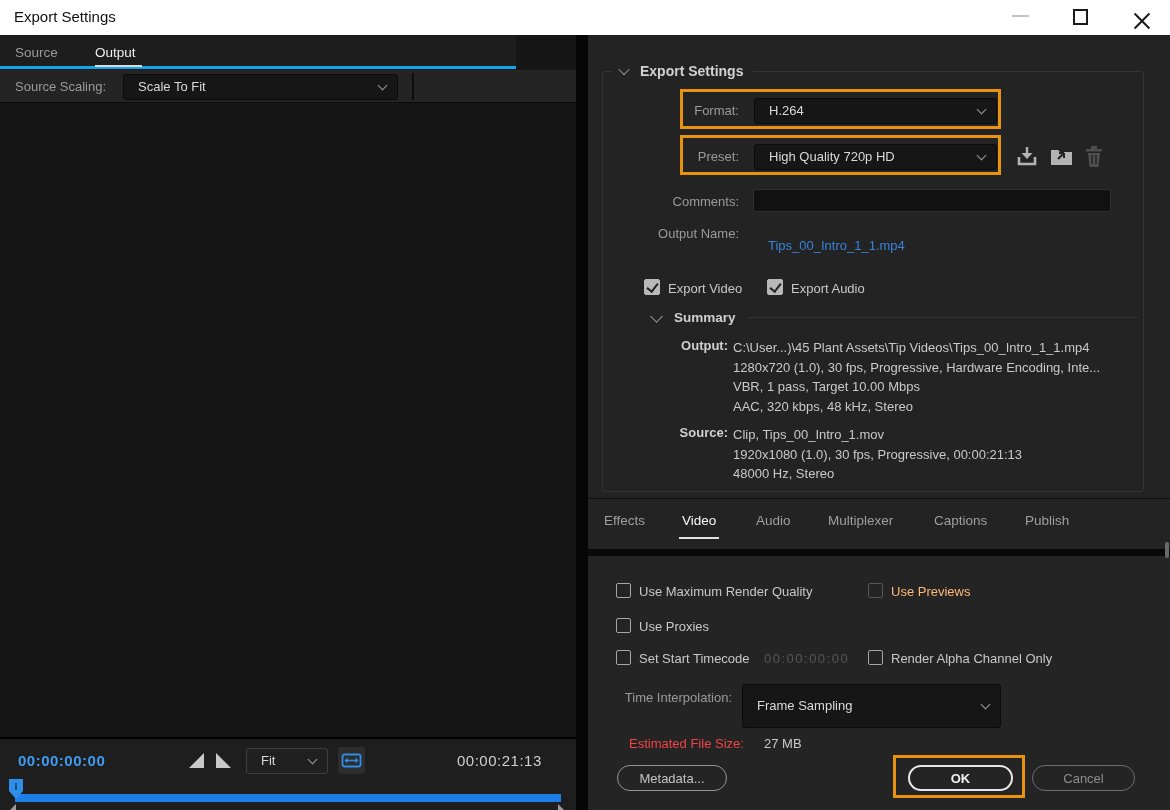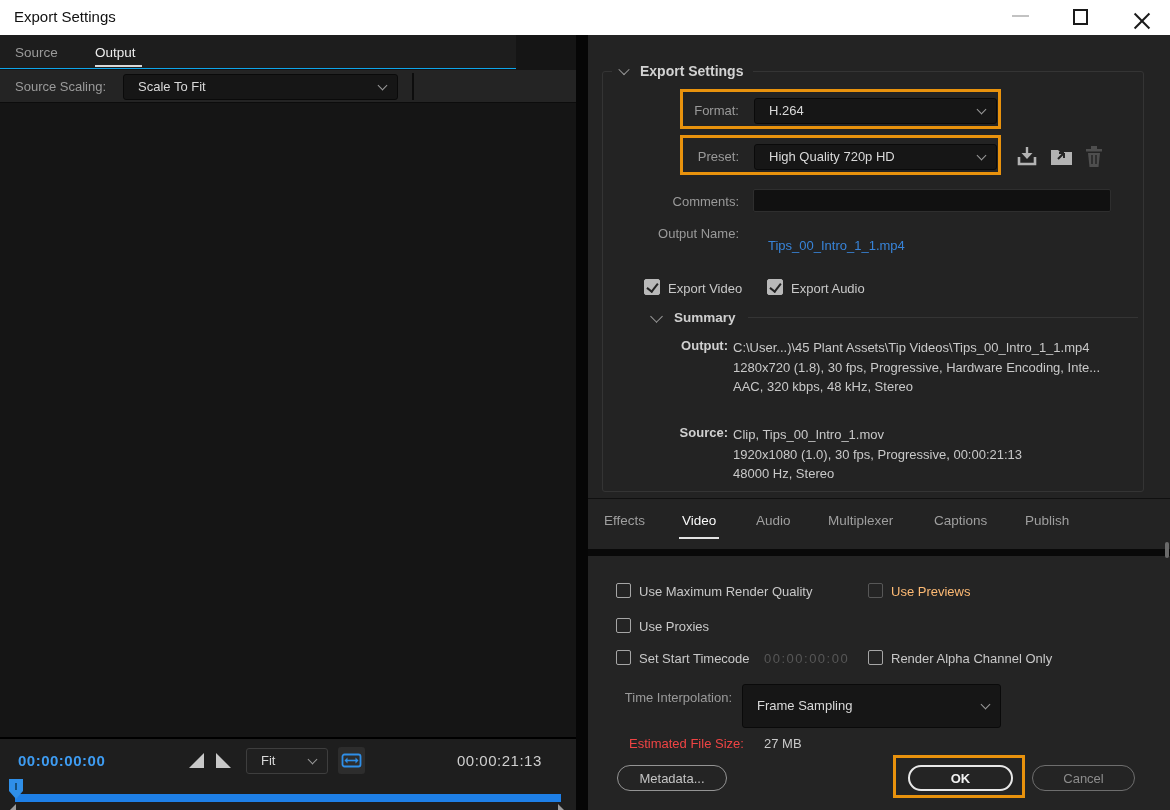--- a/index.html
+++ b/index.html
@@ -18,21 +18,21 @@
   .win-max { position:absolute; left:1073px; top:9px; width:15px; height:16px; border:2px solid #1a1a1a; background:transparent; }
   .win-close { position:absolute; left:1131px; top:7px; width:21px; height:21px; }
   .win-close::before,.win-close::after { content:""; position:absolute; left:10px; top:0; width:2px; height:28px; background:#1a1a1a; }
   .win-close::before { transform:rotate(45deg) scaleY(.75); }
   .win-close::after  { transform:rotate(-45deg) scaleY(.75); }
 
   
   .left-panel { position:absolute; left:0; top:35px; width:576px; height:775px; background:#151515; }
   .panel-gap  { position:absolute; left:576px; top:35px; width:12px; height:775px; background:#060606; }
 
-  .l-tabbar { position:absolute; left:0; top:0; width:516px; height:34px; background:#1d1d1d; border-bottom:1px solid #0ea5e9; }
+  .l-tabbar { position:absolute; left:0; top:0; width:516px; height:34px; background:#1d1d1d; border-bottom:3px solid #0ea5e9; }
   .l-tab { position:absolute; top:10px; font-size:13.5px; color:#9a9a9a; }
   .l-tab.active { color:#ececec; }
   .l-underline { position:absolute; left:95px; top:30px; width:47px; height:2px; background:#d9d9d9; }
 
   .scaling-row { position:absolute; left:0; top:35px; width:576px; height:33px; background:#242424; border-bottom:1px solid #0c0c0c; }
   .v-divider { position:absolute; left:412px; top:3px; width:2px; height:27px; background:#0d0d0d; }
 
   
   .dd { position:absolute; background:#161616; border:1px solid #0a0a0a; border-radius:3px; }
   .dd .txt { position:absolute; left:14px; top:50%; transform:translateY(-52%); font-size:13px; color:#d9d9d9; white-space:nowrap; }
@@ -215,21 +215,22 @@
     <div class="cb checked" style="left:179px;top:244px;"></div>
     <div class="cb-label" style="left:203px;top:246px;">Export Audio</div>
 
     <div class="abs" style="left:64px;top:277px;width:9px;height:9px;border-right:1.6px solid #9a9a9a;border-bottom:1.6px solid #9a9a9a;transform:rotate(45deg);"></div>
     <div class="abs" style="left:86px;top:275px;font-size:13.5px;font-weight:bold;color:#cfcfcf;">Summary</div>
     <div class="faint-line" style="left:160px;top:282px;width:390px;"></div>
 
     <div class="sum-lbl" style="top:303px;">Output:</div>
     <div class="abs" style="left:145px;top:303px;">
       <div class="sum-line">C:\User...)\45 Plant Assets\Tip Videos\Tips_00_Intro_1_1.mp4</div>
-      <div class="sum-line">1280x720 (1.8), 30 fps, Progressive, Hardware Encoding, Inte...</div>
+      <div class="sum-line">1280x720 (1.0), 30 fps, Progressive, Hardware Encoding, Inte...</div>
+      <div class="sum-line">VBR, 1 pass, Target 10.00 Mbps</div>
       <div class="sum-line">AAC, 320 kbps, 48 kHz, Stereo</div>
     </div>
 
     <div class="sum-lbl" style="top:390px;">Source:</div>
     <div class="abs" style="left:145px;top:390px;">
       <div class="sum-line">Clip, Tips_00_Intro_1.mov</div>
       <div class="sum-line">1920x1080 (1.0), 30 fps, Progressive, 00:00:21:13</div>
       <div class="sum-line">48000 Hz, Stereo</div>
     </div>
   </div>

